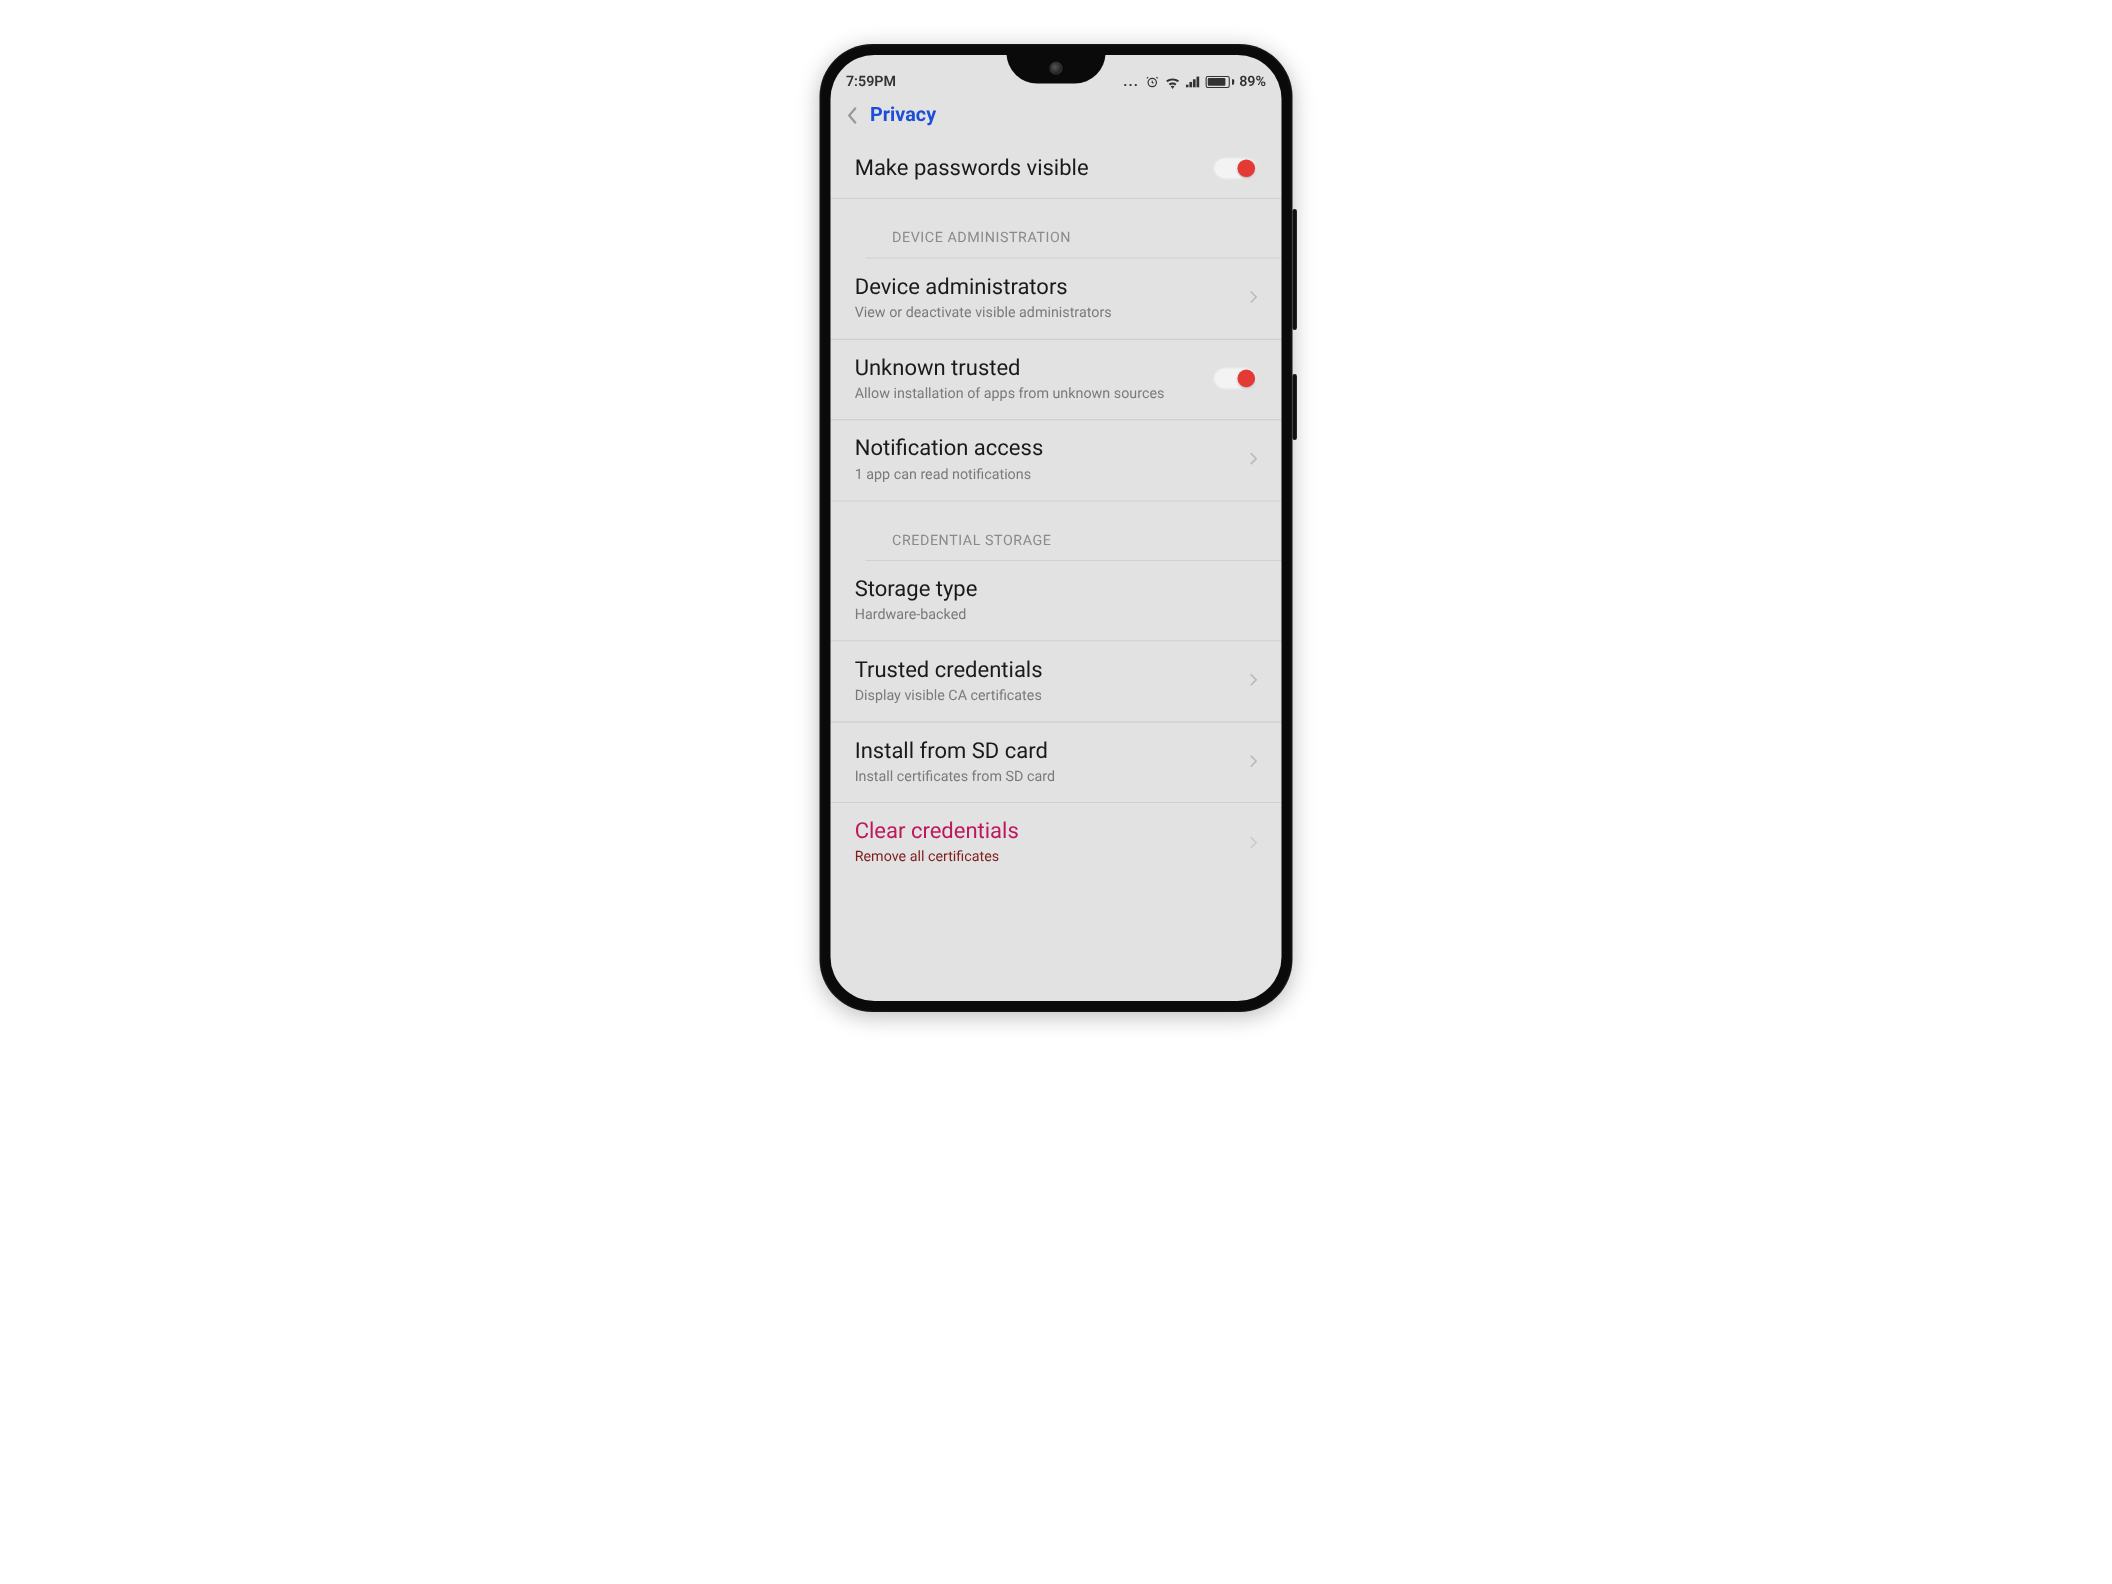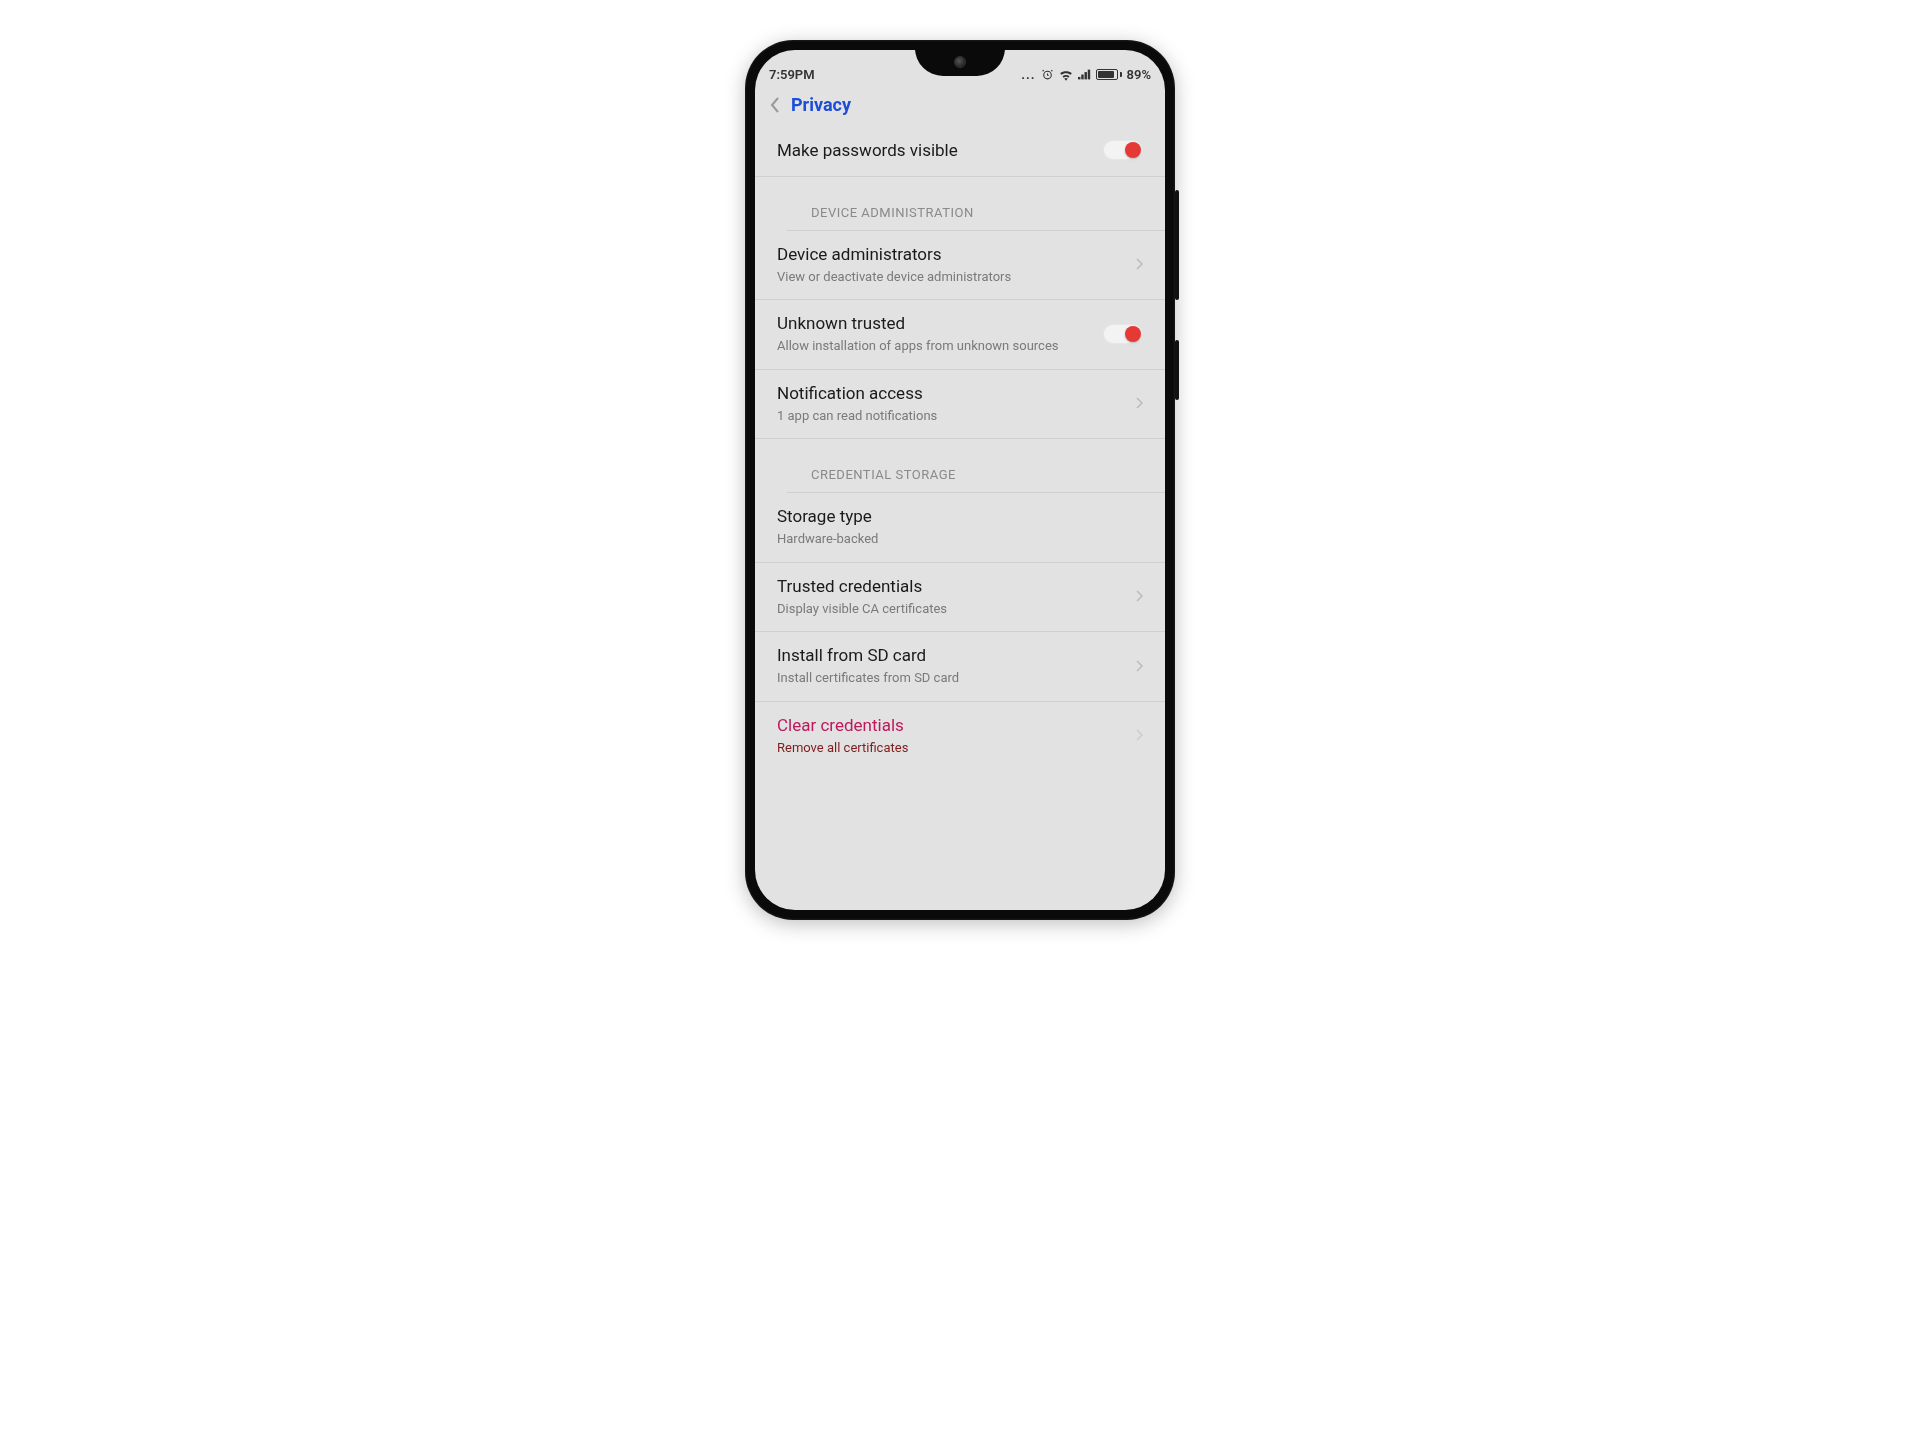--- a/index.html
+++ b/index.html
@@ -132,21 +132,21 @@
     padding: 12px 22px 14px 22px;
     border-bottom: 1px solid rgba(0,0,0,0.08);
     display: flex;
     align-items: center;
     justify-content: space-between;
     gap: 10px;
   }
   .row.no-border { border-bottom: none; }
   .row-text { flex: 1; }
   .row-title {
-    font-size: 17px;
+    font-size: 20px;
     color: #1a1a1a;
     font-weight: 400;
     line-height: 1.35;
   }
   .row-sub {
     font-size: 13px;
     color: #7a7a7a;
     margin-top: 2px;
     line-height: 1.35;
   }
@@ -243,21 +243,21 @@
         <div class="toggle on">
             <div class="knob"></div>
           </div>
       </div>
 
       <div class="section-header">DEVICE ADMINISTRATION</div>
 
       <div class="row">
         <div class="row-text">
           <div class="row-title">Device administrators</div>
-          <div class="row-sub">View or deactivate device administrators</div>
+          <div class="row-sub">View or deactivate visible administrators</div>
         </div>
         <svg class="chevron" width="8" height="14" viewBox="0 0 8 14" fill="none" stroke="#bbb" stroke-width="1.5">
             <path d="M2 2l5 5-5 5"></path>
           </svg>
       </div>
 
       <div class="row">
         <div class="row-text">
           <div class="row-title">Unknown trusted</div>
           <div class="row-sub">Allow installation of apps from unknown sources</div>

